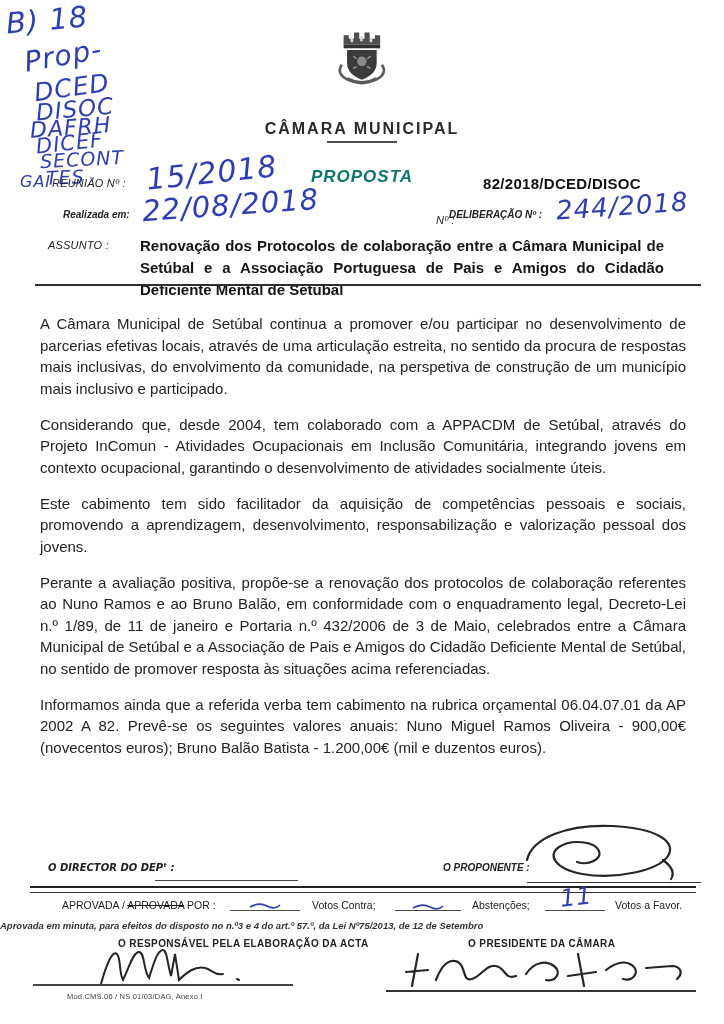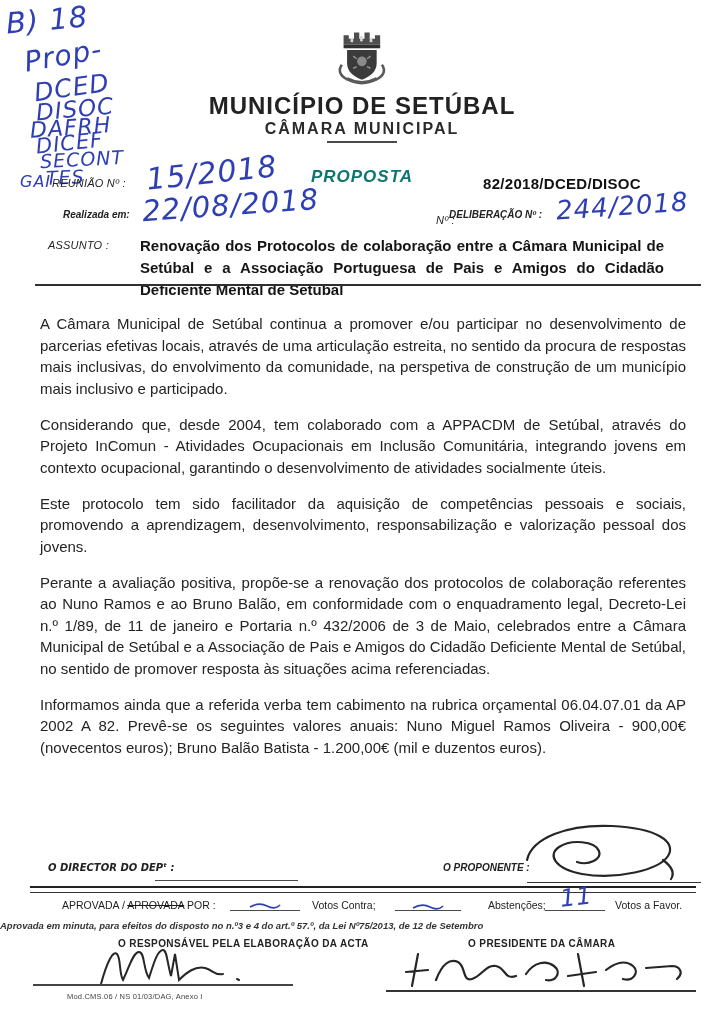--- a/index.html
+++ b/index.html
@@ -87,21 +87,20 @@
       <rect x="30" y="11" width="3" height="6" fill="#d8d8d8"></rect>
       <rect x="41" y="13" width="3" height="5" fill="#d8d8d8"></rect>
       <path d="M15 27 h34 v15 q0 13 -17 19 q-17 -6 -17 -19 z" fill="#3b3b3b"></path>
       <circle cx="32" cy="40" r="5.5" fill="#8a8a8a"></circle>
       <path d="M22 34 l4 3 M42 34 l-4 3 M22 48 l4 -2 M42 48 l-4 -2" stroke="#9a9a9a" stroke-width="1.5" fill="none"></path>
       <path d="M9 44 q-7 10 7 17 M55 44 q7 10 -7 17" stroke="#5a5a5a" fill="none" stroke-width="3"></path>
       <path d="M15 60 q17 9 34 0" stroke="#5a5a5a" fill="none" stroke-width="4"></path>
     </svg>
   </div>
 
-  <div class="abs title-muni">MUNICÍPIO DE SETÚBAL</div>
   <div class="abs title-cam">CÂMARA MUNICIPAL</div>
   <div class="abs hdr-rule"></div>
 
   <div class="abs lbl" style="left:52px;top:177px;">REUNIÃO Nº :</div>
   <div class="abs pen" style="left:146px;top:158px;font-size:30px;transform:rotate(-6deg);">15/2018</div>
 
   <div class="abs lbl-sm" style="left:63px;top:209px;font-weight:600;">Realizada em:</div>
   <div class="abs pen" style="left:142px;top:191px;font-size:29px;transform:rotate(-4deg);">22/08/2018</div>
 
   <div class="abs proposta">PROPOSTA</div>
@@ -112,21 +111,21 @@
   <div class="abs lbl-sm" style="left:449px;top:209px;">DELIBERAÇÃO Nº :</div>
   <div class="abs pen" style="left:556px;top:193px;font-size:26px;transform:rotate(-4deg);">244/2018</div>
 
   <div class="abs lbl" style="left:48px;top:239px;">ASSUNTO :</div>
   <div class="abs assunto-val">Renovação dos Protocolos de colaboração entre a Câmara Municipal de Setúbal e a Associação Portuguesa de Pais e Amigos do Cidadão Deficiente Mental de Setúbal</div>
   <div class="abs full-rule"></div>
 
   <div class="abs body-text">
     <p>A Câmara Municipal de Setúbal continua a promover e/ou participar no desenvolvimento de parcerias efetivas locais, através de uma articulação estreita, no sentido da procura de respostas mais inclusivas, do envolvimento da comunidade, na perspetiva de construção de um município mais inclusivo e participado.</p>
     <p>Considerando que, desde 2004, tem colaborado com a APPACDM de Setúbal, através do Projeto InComun - Atividades Ocupacionais em Inclusão Comunitária, integrando jovens em contexto ocupacional, garantindo o desenvolvimento de atividades socialmente úteis.</p>
-    <p>Este protocolo tem sido facilitador da aquisição de competências pessoais e sociais, promovendo a aprendizagem, desenvolvimento, responsabilização e valorização pessoal dos jovens.</p>
+    <p>Este cabimento tem sido facilitador da aquisição de competências pessoais e sociais, promovendo a aprendizagem, desenvolvimento, responsabilização e valorização pessoal dos jovens.</p>
     <p>Perante a avaliação positiva, propõe-se a renovação dos protocolos de colaboração referentes ao Nuno Ramos e ao Bruno Balão, em conformidade com o enquadramento legal, Decreto-Lei n.º 1/89, de 11 de janeiro e Portaria n.º 432/2006 de 3 de Maio, celebrados entre a Câmara Municipal de Setúbal e a Associação de Pais e Amigos do Cidadão Deficiente Mental de Setúbal, no sentido de promover resposta às situações acima referenciadas.</p>
     <p>Informamos ainda que a referida verba tem cabimento na rubrica orçamental 06.04.07.01 da AP 2002 A 82. Prevê-se os seguintes valores anuais: Nuno Miguel Ramos Oliveira - 900,00€ (novecentos euros); Bruno Balão Batista - 1.200,00€ (mil e duzentos euros).</p>
   </div>
 
   <div class="abs lbl-sm" style="left:48px;top:862px;font-family:'DejaVu Sans',sans-serif;font-size:10px;">O DIRECTOR DO DEPᵗ :</div>
   <div class="abs sig-line" style="left:155px;top:868px;width:143px;height:12px;"></div>
 
   <div class="abs lbl-sm" style="left:443px;top:862px;">O PROPONENTE :</div>
   <div class="abs sig-line" style="left:527px;top:870px;width:174px;height:12px;border-bottom-color:#333;"></div>
   <div class="abs" style="left:505px;top:820px;">
@@ -146,21 +145,21 @@
     <svg width="34" height="10" style="position:absolute;left:18px;top:2px;">
       <path d="M2 7 Q11 2 19 6 T32 5" stroke="#2e3eb3" fill="none" stroke-width="1.7"></path>
     </svg>
   </div>
   <div class="abs approval" style="left:312px;top:899px;">Votos Contra;</div>
   <div class="abs sig-line" style="left:395px;top:898px;width:66px;height:12px;">
     <svg width="34" height="10" style="position:absolute;left:16px;top:3px;">
       <path d="M2 7 Q11 2 19 6 T32 5" stroke="#2e3eb3" fill="none" stroke-width="1.7"></path>
     </svg>
   </div>
-  <div class="abs approval" style="left:488px;top:899px;">Abstenções;</div>
+  <div class="abs approval" style="left:472px;top:899px;">Abstenções;</div>
   <div class="abs sig-line" style="left:545px;top:898px;width:60px;height:12px;"></div>
   <div class="abs pen" style="left:560px;top:885px;font-size:24px;transform:rotate(-6deg);">11</div>
   <div class="abs approval" style="left:615px;top:899px;">Votos a Favor.</div>
 
   <div class="abs minuta">Aprovada em minuta, para efeitos do disposto no n.º3 e 4 do art.º 57.º, da Lei Nº75/2013, de 12 de Setembro</div>
 
   <div class="abs role-lbl" style="left:118px;top:938px;text-align:center;">O RESPONSÁVEL PELA ELABORAÇÃO DA ACTA</div>
   <div class="abs role-lbl" style="left:468px;top:938px;">O PRESIDENTE DA CÂMARA</div>
 
   <div class="abs" style="left:95px;top:942px;">

